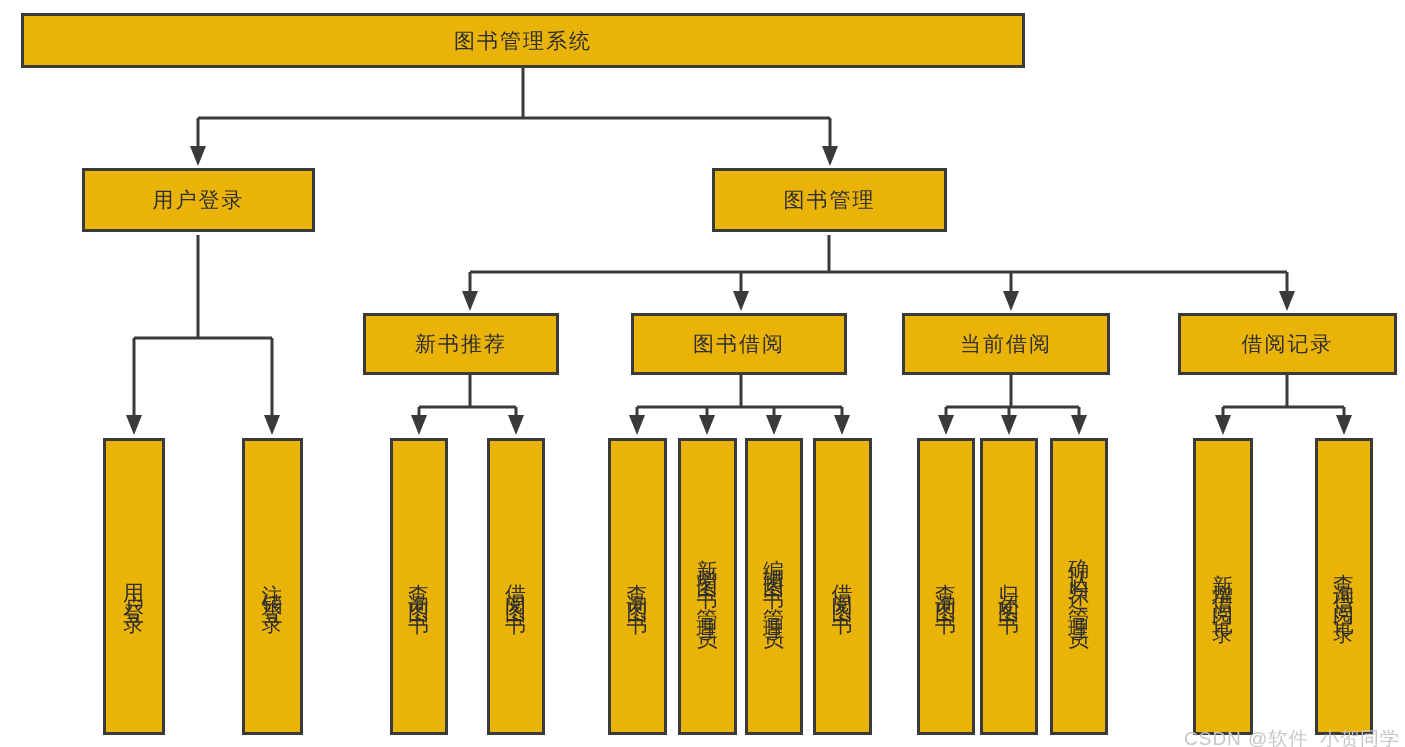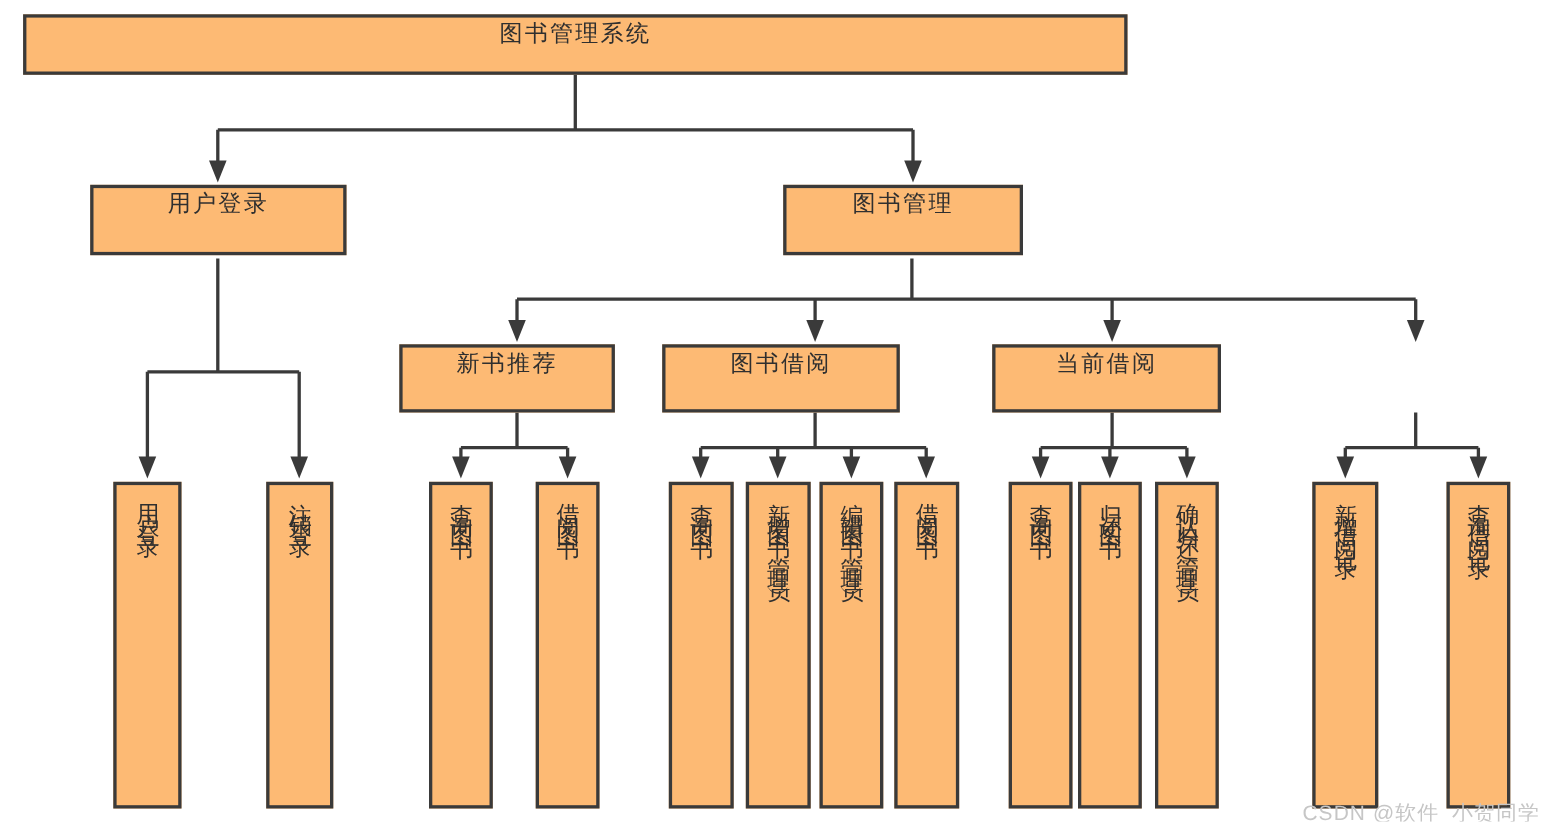--- a/index.html
+++ b/index.html
@@ -4,22 +4,22 @@
 <style>
   * { margin:0; padding:0; box-sizing:border-box; }
   html,body { background:#ffffff; }
   body { font-family:"Liberation Sans", sans-serif; }
   .canvas {
     position:relative; width:1405px; height:747px;
     background:#ffffff; overflow:hidden; color:#2f2f2f;
   }
   svg.wires { position:absolute; left:0; top:0; width:1405px; height:747px; }
   .node {
-    position:absolute; background:#fdba74; border:3px solid #3a3a3a;
-    display:flex; align-items:flex-start; justify-content:center;
+    position:absolute; background:#eab308; border:3px solid #3a3a3a;
+    display:flex; align-items:center; justify-content:center;
     font-size:21px; letter-spacing:2px; color:#2f2f2f; white-space:nowrap;
   }
   .vnode { letter-spacing:0; }
   .vtext {
     writing-mode:vertical-lr; text-orientation:mixed;
     font-size:21px; letter-spacing:10px; line-height:1; white-space:nowrap;
   }
   .watermark {
     position:absolute; left:1184px; top:726px;
     font-size:19px; letter-spacing:1px; color:#c6c6c6; z-index:5;
@@ -71,32 +71,35 @@
     </g>
   </svg>
 
   <div class="node" style="left:21px;top:13px;width:1004px;height:55px">
     <span>图书管理系统</span>
   </div>
 
   <div class="node" style="left:82px;top:168px;width:233px;height:64px">
     <span>用户登录</span>
   </div>
-  <div class="node" style="left:712px;top:168px;width:218px;height:64px">
+  <div class="node" style="left:712px;top:168px;width:235px;height:64px">
     <span>图书管理</span>
   </div>
 
   <div class="node" style="left:363px;top:313px;width:196px;height:62px">
     <span>新书推荐</span>
   </div>
-  <div class="node" style="left:602px;top:313px;width:216px;height:62px">
+  <div class="node" style="left:631px;top:313px;width:216px;height:62px">
     <span>图书借阅</span>
   </div>
   <div class="node" style="left:902px;top:313px;width:208px;height:62px">
     <span>当前借阅</span>
+  </div>
+  <div class="node" style="left:1178px;top:313px;width:219px;height:62px">
+    <span>借阅记录</span>
   </div>
 
   <div class="node vnode" style="left:103px;top:438px;width:62px;height:297px">
     <span class="vtext">用户登录</span>
   </div>
   <div class="node vnode" style="left:242px;top:438px;width:61px;height:297px">
     <span class="vtext">注销登录</span>
   </div>
 
   <div class="node vnode" style="left:390px;top:438px;width:58px;height:297px">

